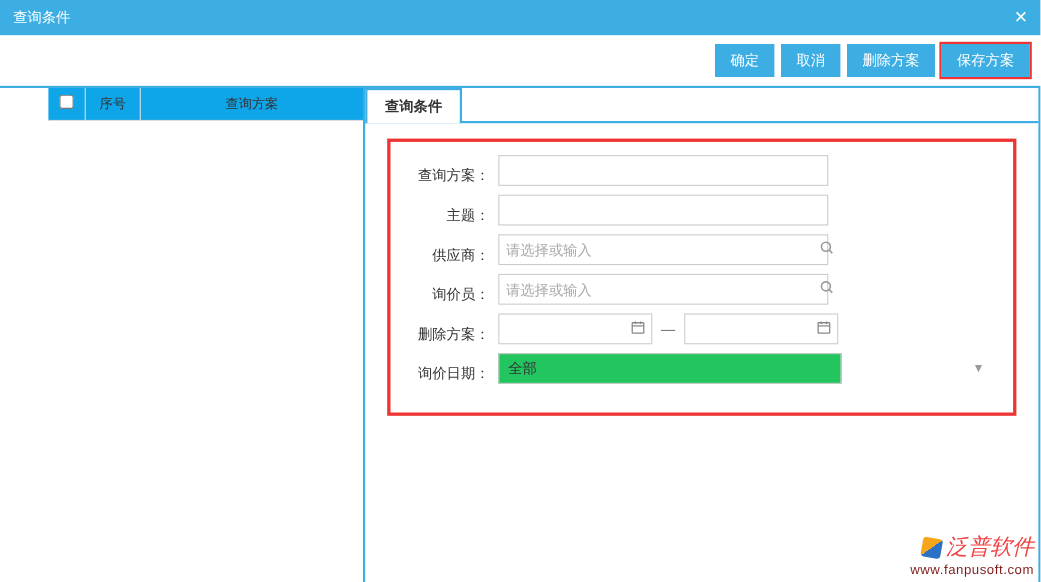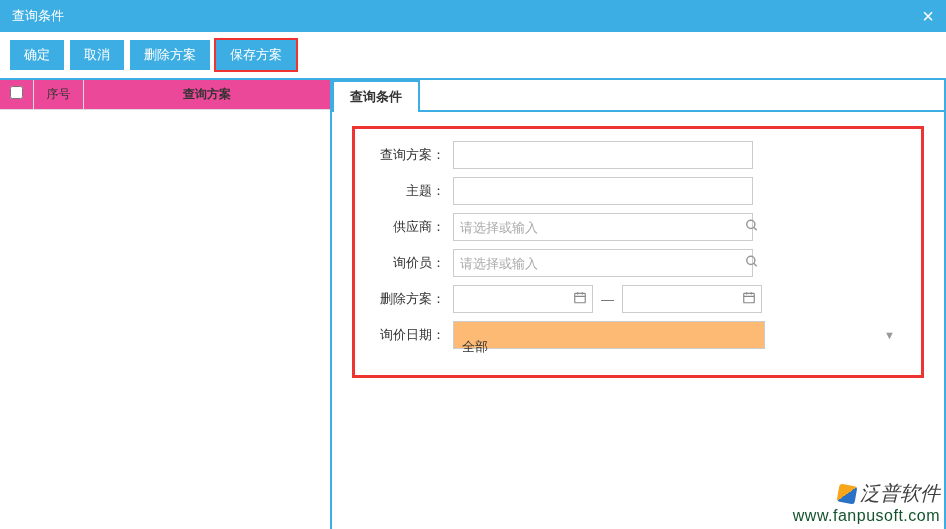--- a/index.html
+++ b/index.html
@@ -1,58 +1,58 @@
 <!DOCTYPE html>
 <html><head>
 <meta charset="utf-8">
 <style>
 * { box-sizing: border-box; margin: 0; padding: 0; }
 body { font-family: "Microsoft YaHei", Arial, sans-serif; font-size: 13px; color: #333; background: #fff; width: 946px; height: 529px; overflow: hidden; position: relative; }
 
 .titlebar { background: #3daee3; color: #fff; height: 32px; line-height: 32px; padding: 0 12px; display: flex; justify-content: space-between; align-items: center; }
 .titlebar .close { font-size: 20px; cursor: pointer; font-weight: 300; }
 
-.toolbar { padding: 8px 10px; display: flex; gap: 6px; }
+.toolbar { padding: 8px 10px; display: flex; gap: 6px; justify-content: flex-end; }
 .btn { background: #3daee3; color: #fff; border: none; padding: 6px 14px; font-size: 13px; cursor: pointer; font-family: inherit; }
 .btn.highlighted { outline: 2px solid #e33; outline-offset: 0; }
 
 .content { display: flex; height: calc(100% - 72px); border-top: 2px solid #3daee3; }
 
 .left-panel { width: 332px; border-right: 2px solid #3daee3; border-bottom: 2px solid #3daee3; display: flex; flex-direction: column; }
-.grid-header { display: flex; background: #ec4899; border-bottom: 1px solid #ddd; }
+.grid-header { display: flex; background: #0ea5e9; border-bottom: 1px solid #ddd; margin-left: 44px; }
 .grid-header .col { padding: 6px 4px; text-align: center; border-right: 1px solid #ddd; font-size: 12px; }
 .col-check { width: 34px; }
 .col-seq { width: 50px; }
-.col-plan { flex: 1; border-right: none !important; font-weight: bold; }
+.col-plan { flex: 1; border-right: none !important; }
 .grid-body { flex: 1; background: #fff; }
 
 .right-panel { flex: 1; border-bottom: 2px solid #3daee3; border-right: 2px solid #3daee3; padding: 0; position: relative; }
 .tab-header { display: flex; border-bottom: 2px solid #3daee3; }
 .tab { padding: 6px 16px; background: #fff; border-top: 2px solid #3daee3; border-left: 2px solid #3daee3; border-right: 2px solid #3daee3; margin-bottom: -2px; font-weight: bold; cursor: pointer; }
 
 .form-area { margin: 14px 20px; border: 3px solid #e33; padding: 12px 18px 18px 18px; }
-.form-row { display: flex; align-items: center; margin-bottom: 8px; }
+.form-row { display: flex; align-items: flex-end; margin-bottom: 8px; }
 .form-label { width: 80px; text-align: right; padding-right: 8px; color: #333; }
 .form-field { flex: 1; position: relative; }
 .txt { width: 300px; height: 28px; border: 1px solid #ccc; padding: 0 6px; font-family: inherit; font-size: 13px; }
 .txt.with-icon { padding-right: 28px; }
 .txt::placeholder { color: #aaa; }
 .field-icon { position: absolute; right: 6px; top: 50%; transform: translateY(-50%); color: #999; pointer-events: none; }
 .date-pair { display: flex; align-items: center; gap: 0; }
 .date-input-wrap { position: relative; display: inline-block; }
 .date-input { width: 140px; height: 28px; border: 1px solid #ccc; padding: 0 26px 0 6px; font-family: inherit; font-size: 13px; }
 .date-sep { margin: 0 8px; color: #666; }
 .select-wrap { position: relative; display: inline-block; }
-.select-display { width: 312px; height: 28px; border: 1px solid #ccc; padding: 12px 28px 0 8px; line-height: 26px; background: #fdba74; cursor: pointer; }
+.select-display { width: 312px; height: 28px; border: 1px solid #ccc; padding: 0 28px 0 8px; line-height: 26px; background: #22c55e; cursor: pointer; }
 .chevron { position: absolute; right: 8px; top: 50%; transform: translateY(-50%); color: #999; font-size: 11px; }
 
 .watermark { position: absolute; right: 6px; bottom: 4px; display: flex; flex-direction: column; align-items: flex-end; font-size: 12px; }
-.watermark .brand { display: flex; align-items: center; gap: 4px; color: #404040; font-style: italic; font-size: 20px; font-family: Liberation Serif, serif; }
+.watermark .brand { display: flex; align-items: center; gap: 4px; color: #ef4444; font-style: italic; font-size: 20px; font-family: Liberation Serif, serif; }
 .watermark .brand .logo-shape { width: 18px; height: 18px; background: linear-gradient(135deg,#f7a61b 50%,#2a72c5 50%); border-radius: 3px; transform: rotate(10deg); }
-.watermark .url { color: #14532d; font-size: 16px; letter-spacing: 0.5px; }
+.watermark .url { color: #7f1d1d; font-size: 12px; letter-spacing: 0.5px; }
 
 input[type=checkbox] { cursor: pointer; }
 </style>
 </head>
 <body>
 
 <div class="titlebar">
   <span>查询条件</span>
   <span class="close">×</span>
 </div>

